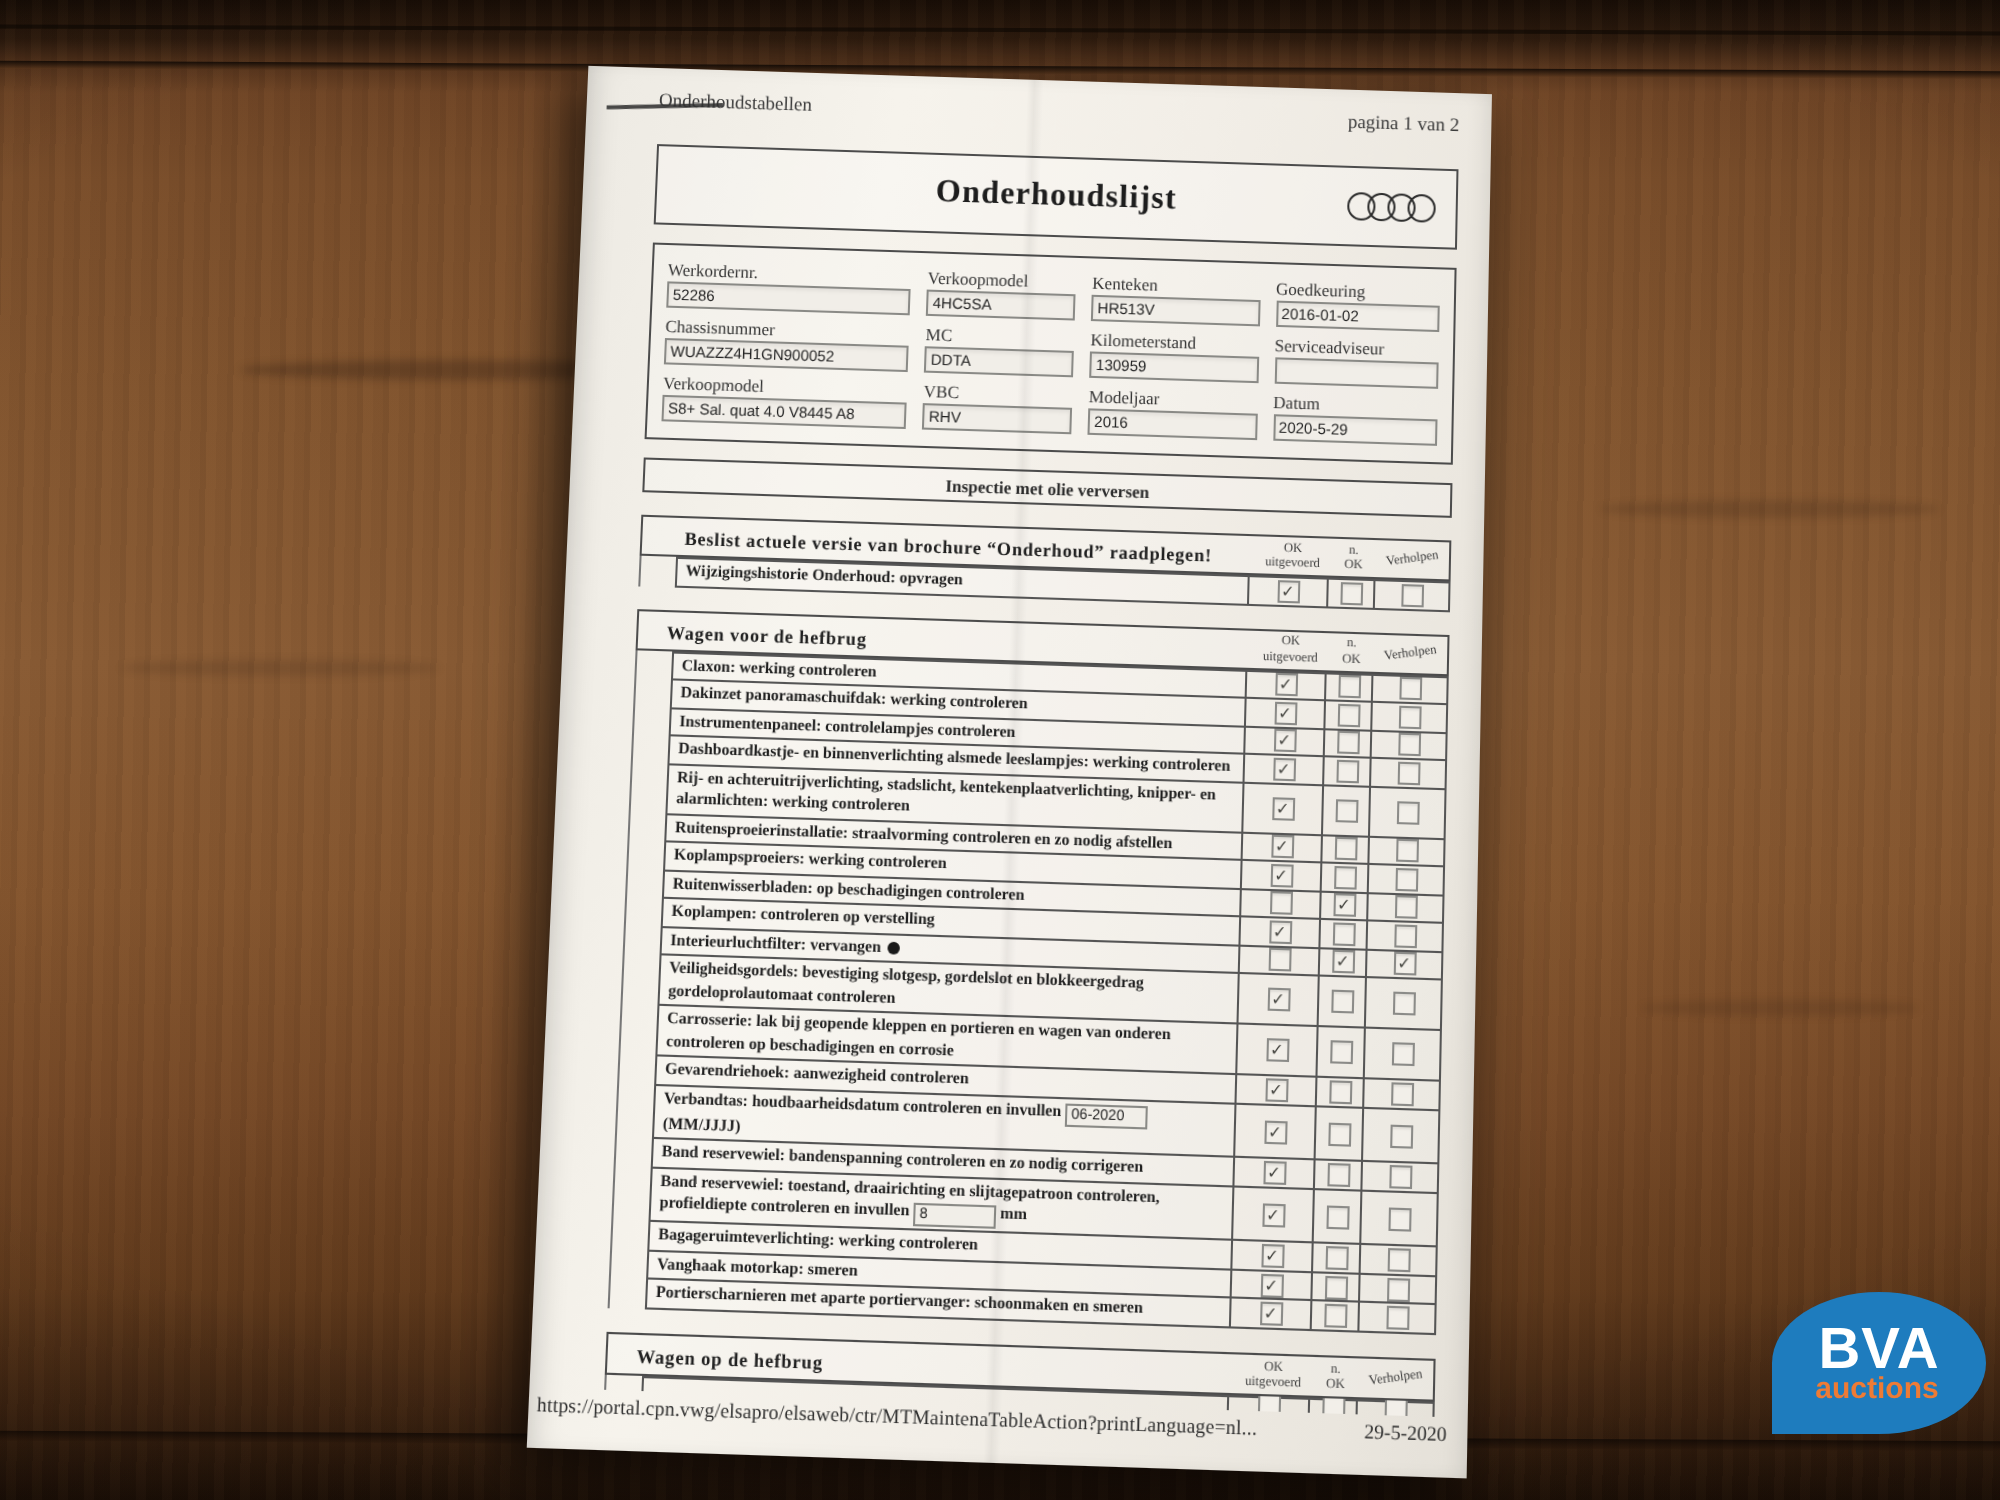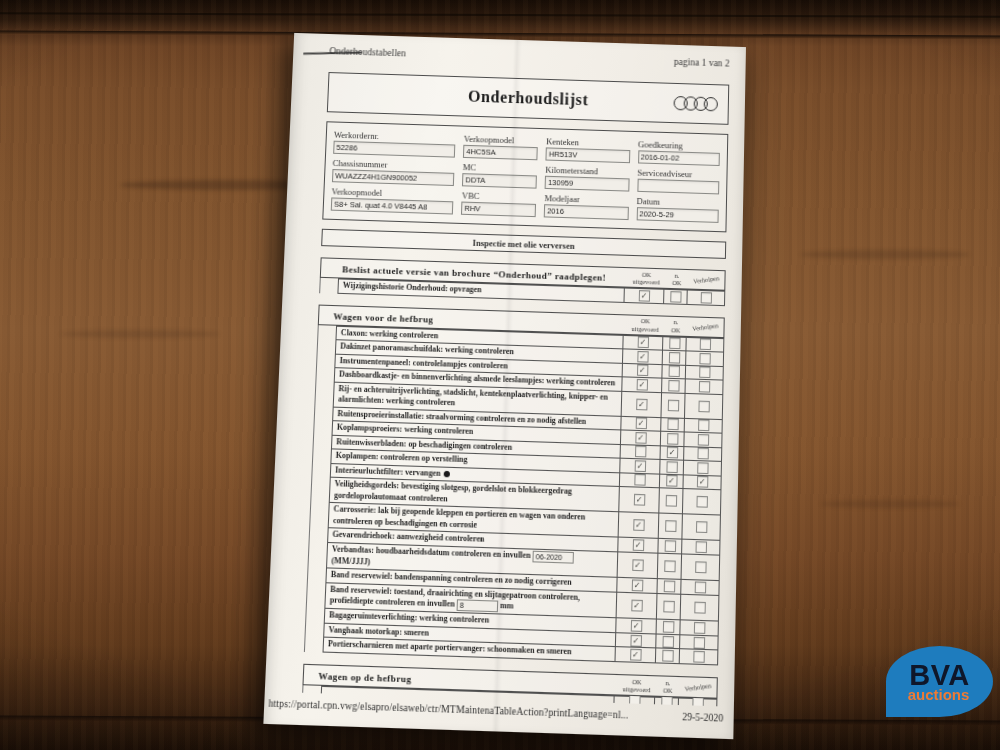--- a/index.html
+++ b/index.html
@@ -452,15 +452,15 @@
       </div>
 
     <div class="doc-foot">
       <span class="foot-url">https://portal.cpn.vwg/elsapro/elsaweb/ctr/MTMaintenaTableAction?printLanguage=nl...</span>
       <span>29-5-2020</span>
     </div>
   </div>
 </div>
 
 <div class="bva" id="bva-logo" style="background: rgb(30, 124, 190);">
-  <span class="bva-top" style="color: #0f172a;">BVA</span>
+  <span class="bva-top" style="color: #ffffff;">BVA</span>
   <span class="bva-bottom" style="color: rgb(238, 123, 53); text-align: center;">auctions</span>
 </div>
 
 </body></html>

